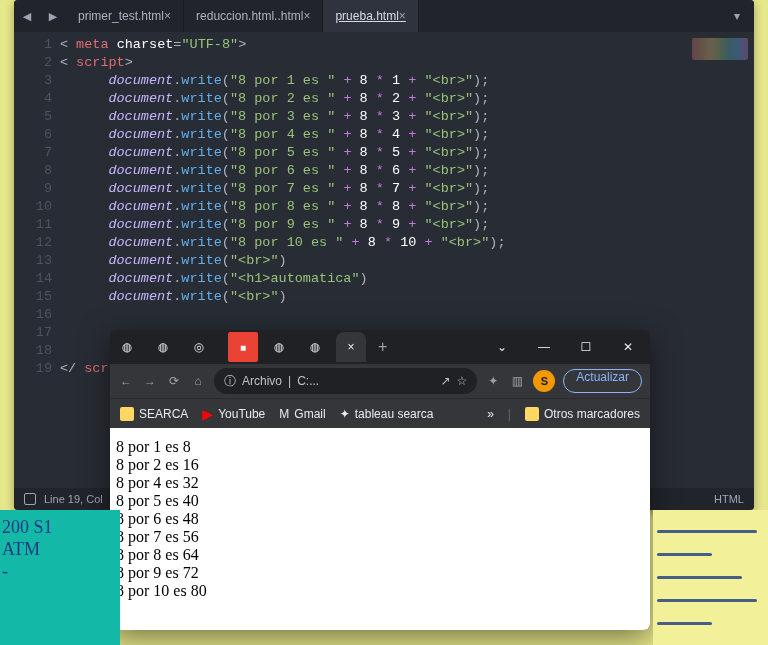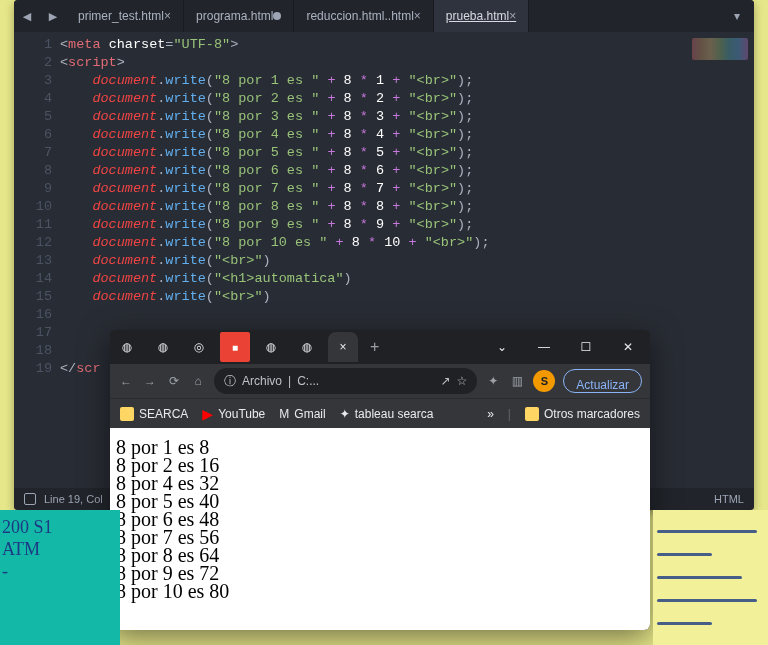--- a/index.html
+++ b/index.html
@@ -80,26 +80,26 @@
   }
   .gutter div { height:18px; }
   .code {
     flex:1;
     padding: 4px 0;
     color:#abb2bf;
     position: relative;
   }
   .code .line { height:18px; white-space: pre; }
   
-  .red    { color:#e06c75; }
+  .red    { color:#e06c75;margin-left:8px; }
   .orange { color:#ffffff; }
   .blue   { color:#61afef; }
   .green  { color:#98c379; }
   .purple { color:#c678dd; }
-  .cyan   { color:#ef4444; font-style: italic; }
+  .cyan   { color:#c4b5fd; font-style: italic; margin-left: 16px; }
   .punct  { color:#abb2bf; }
   .minimap {
     position:absolute; top:6px; right:6px; width:56px; height:22px;
     background: linear-gradient(90deg,#e06c75,#d19a66,#e5c07b,#98c379,#56b6c2,#61afef,#c678dd);
     opacity:.35; border-radius:2px;
   }
   
   .statusbar {
     height:22px;
     background:#21252b;
@@ -155,38 +155,38 @@
     flex:1; height:26px;
     background:#202124;
     border-radius:13px;
     display:flex;align-items:center;gap:6px;
     padding:0 10px;
     color:#bdc1c6;font-size:12px;
   }
   .avatar{width:22px;height:22px;border-radius:50%;background:#f29900;color:#202124;display:flex;align-items:center;justify-content:center;font-weight:bold;font-size:11px}
   .updatebtn{
     height:24px;padding:0 12px;border:1px solid #8ab4f8;border-radius:12px;
-    display:flex;align-items:flex-end;gap:4px;color:#8ab4f8;font-size:12px;
+    display:flex;align-items:flex-start;gap:4px;color:#8ab4f8;font-size:12px;
   }
 
   .bookmarks{
     height:30px;background:#35363a;border-top:1px solid #2a2b2e;
     display:flex;align-items:center;gap:14px;padding:0 10px;
     font-size:12px;color:#e8eaed;justify-content:space-between;
   }
   .bm{display:flex;align-items:center;gap:5px}
   .bm .ficon{width:14px;height:14px;display:inline-block}
   .folder{background:#fdd663;border-radius:2px}
   .yt{color:#ff0000;font-size:14px}
   .gm{font-size:12px}
 
   .page{
     flex:1;background:#fff;color:#000;
     font-family:"Times New Roman",serif;
-    font-size:20px;
+    font-size:16px;
     padding:10px 6px;
     line-height:18px;
   }
 
   
   .paper-bg{
     position:absolute; left:0; top:510px; width:120px; height:171px;
     background:#14b8a6;
     font-family:"Comic Sans MS",cursive; color:#1b3a85;
     font-size:18px; padding:6px 2px; line-height:22px;
@@ -210,24 +210,20 @@
 
 <div class="editor">
 
   <div class="tabbar">
     <div class="tab-nav">◀</div>
     <div class="tab-nav">▶</div>
 
     <div class="tab">
       <span>primer_test.html</span>
       <span class="close">×</span>
-    </div>
-    <div class="tab">
-      <span>programa.html</span>
-      <span class="dot"></span>
     </div>
     <div class="tab">
       <span>reduccion.html..html</span>
       <span class="close">×</span>
     </div>
     <div class="tab active">
       <span>prueba.html</span>
       <span class="close">×</span>
     </div>
     <div class="overflow">▾</div>

